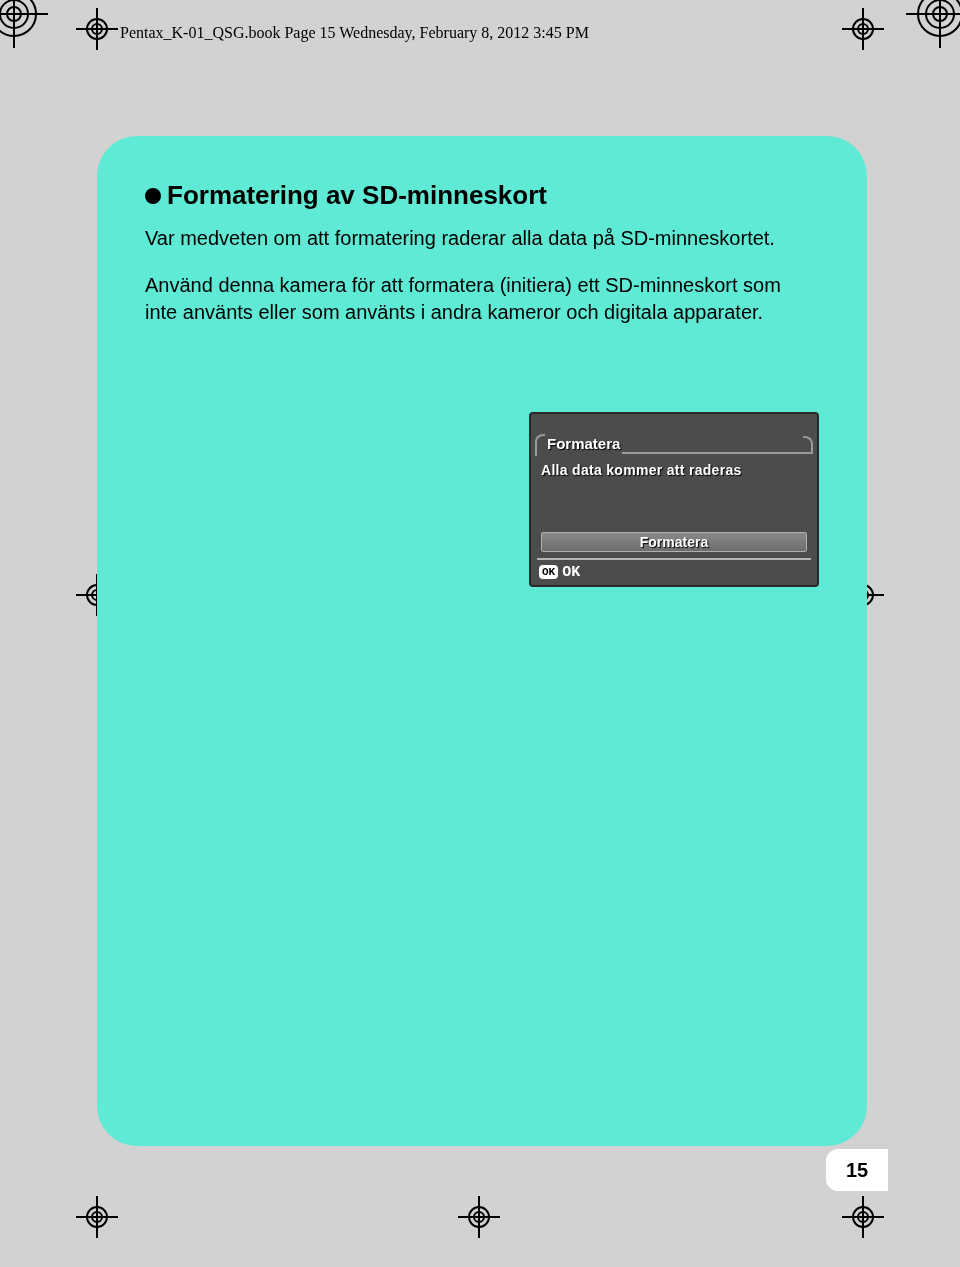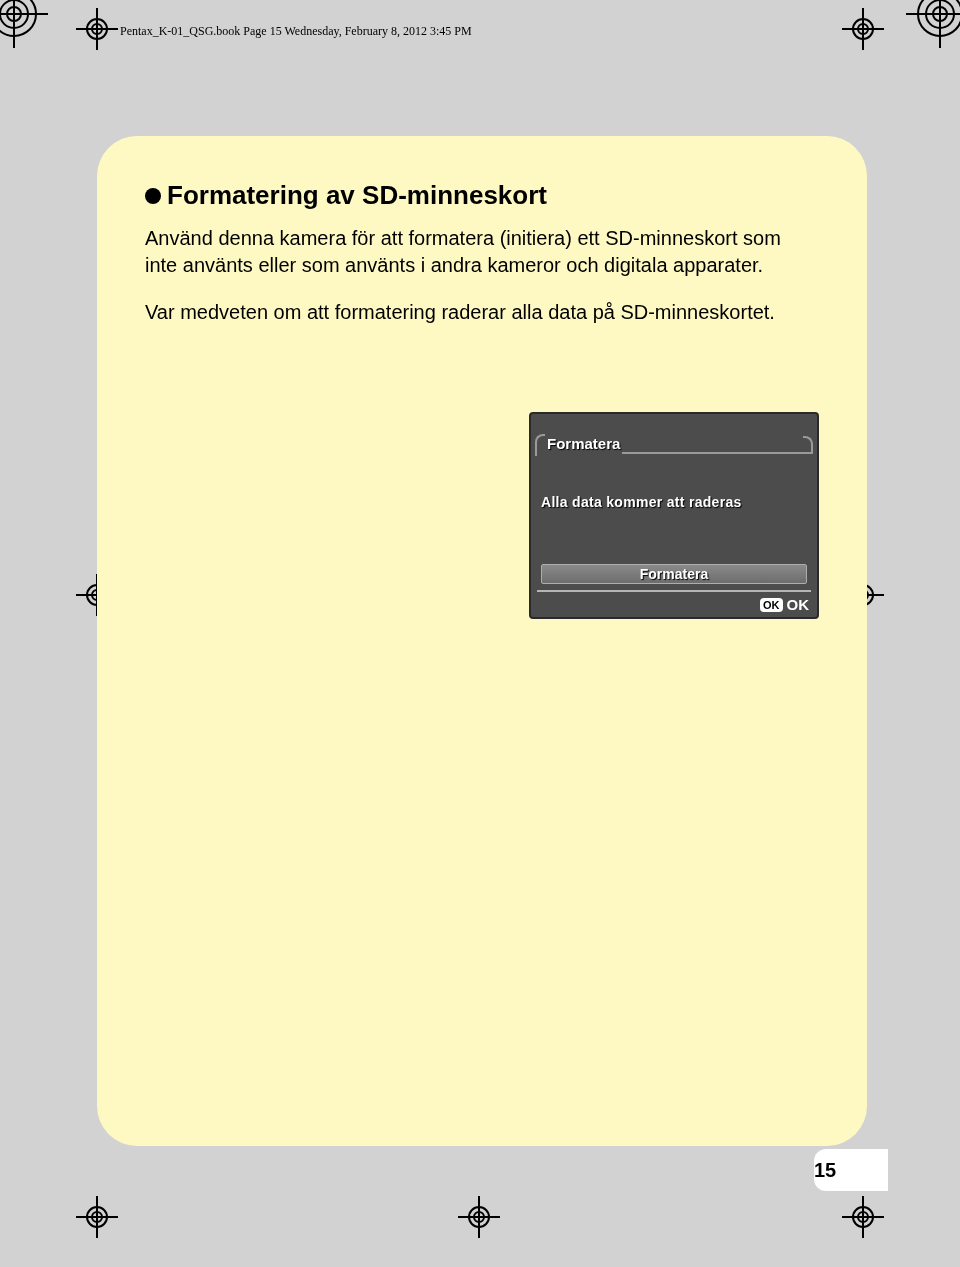--- a/index.html
+++ b/index.html
@@ -25,33 +25,33 @@
   .bigreg { width:60px; height:60px; }
   .bigreg .circ { width:46px; height:46px; }
   .bigreg .circ2 { width:30px; height:30px; }
   .bigreg .circ3 { position:absolute; left:50%; top:50%; transform:translate(-50%,-50%); border:2px solid #000; border-radius:50%; width:16px; height:16px; }
 
   
   .header-line {
     position: absolute;
     left: 120px;
     top: 24px;
-    font-size: 12px;
+    font-size: 16px;
     color: #000;
     font-family: "Times New Roman", serif;
   }
 
   
   .card {
     position: absolute;
     left: 97px;
     top: 136px;
     width: 770px;
     height: 1010px;
-    background: #fef9c3;
+    background: #5eead4;
     border-radius: 40px;
     padding: 44px 48px;
   }
 
   .bullet-heading {
     font-size: 26px;
     font-weight: bold;
     color: #000;
     margin-bottom: 14px;
     display: flex;
@@ -125,69 +125,68 @@
     border-left: none;
     border-bottom: none;
     border-top-right-radius: 8px;
   }
   .dialog .msg {
     padding: 4px 6px 54px 6px;
     font-weight: bold;
     letter-spacing: .3px;
     text-shadow: 1px 1px 1px #000;
     font-size: 14px;
-    margin-top: 32px;
   }
   .opt {
     margin: 0 6px 3px 6px;
     text-align: center;
     background: linear-gradient(#8a8a8a,#6d6d6d);
     border: 1px solid #aeaeae;
     border-radius: 2px;
     font-weight: bold;
     font-size: 14px;
     text-shadow: 1px 1px 1px #000;
     padding: 1px 0;
   }
   .divider {
     height: 2px;
     background: #b5b5b5;
     margin: 6px 2px 2px 2px;
   }
   .okrow {
-    text-align: right;
     padding: 2px 4px;
     font-weight: bold;
     font-size: 15px;
+    font-family: Liberation Mono, monospace;
   }
   .okbadge {
     display: inline-block;
     background: #fff;
     color: #000;
     border-radius: 4px;
     font-size: 11px;
     padding: 1px 3px;
     margin-right: 4px;
     vertical-align: 1px;
     font-weight: 900;
   }
 
   
   .pagenum {
     position: absolute;
     right: 72px;
     bottom: 76px;
-    width: 74px;
+    width: 62px;
     height: 42px;
     background: #fff;
     border-top-left-radius: 12px;
     border-bottom-left-radius: 12px;
     display: flex;
     align-items: center;
-    justify-content: flex-start;
+    justify-content: center;
     font-weight: bold;
     font-size: 20px;
   }
 
 </style>
 </head>
 <body>
 
 <div class="regmark" style="left:80px; top:12px;">
   <div class="hline"></div>
@@ -246,22 +245,22 @@
     <div class="circ circ2"></div>
 </div>
 
 <div class="header-line">Pentax_K-01_QSG.book  Page 15  Wednesday, February 8, 2012  3:45 PM</div>
 
 <div class="card">
   <div class="bullet-heading">
     <span class="dot"></span>
     <span>Formatering av SD-minneskort</span>
   </div>
+  <p class="para">Var medveten om att formatering raderar alla data på SD-minneskortet.</p>
   <p class="para">Använd denna kamera för att formatera (initiera) ett SD-minneskort som inte använts eller som använts i andra kameror och digitala apparater.</p>
-  <p class="para">Var medveten om att formatering raderar alla data på SD-minneskortet.</p>
 
   <div class="dialog">
     <div class="tab">
       <div class="tab-left"></div>
       <div class="tab-label">Formatera</div>
       <div class="tab-right"></div>
     </div>
     <div class="msg">Alla data kommer att raderas</div>
     <div class="opt">Formatera</div>
     <div class="divider"></div>

